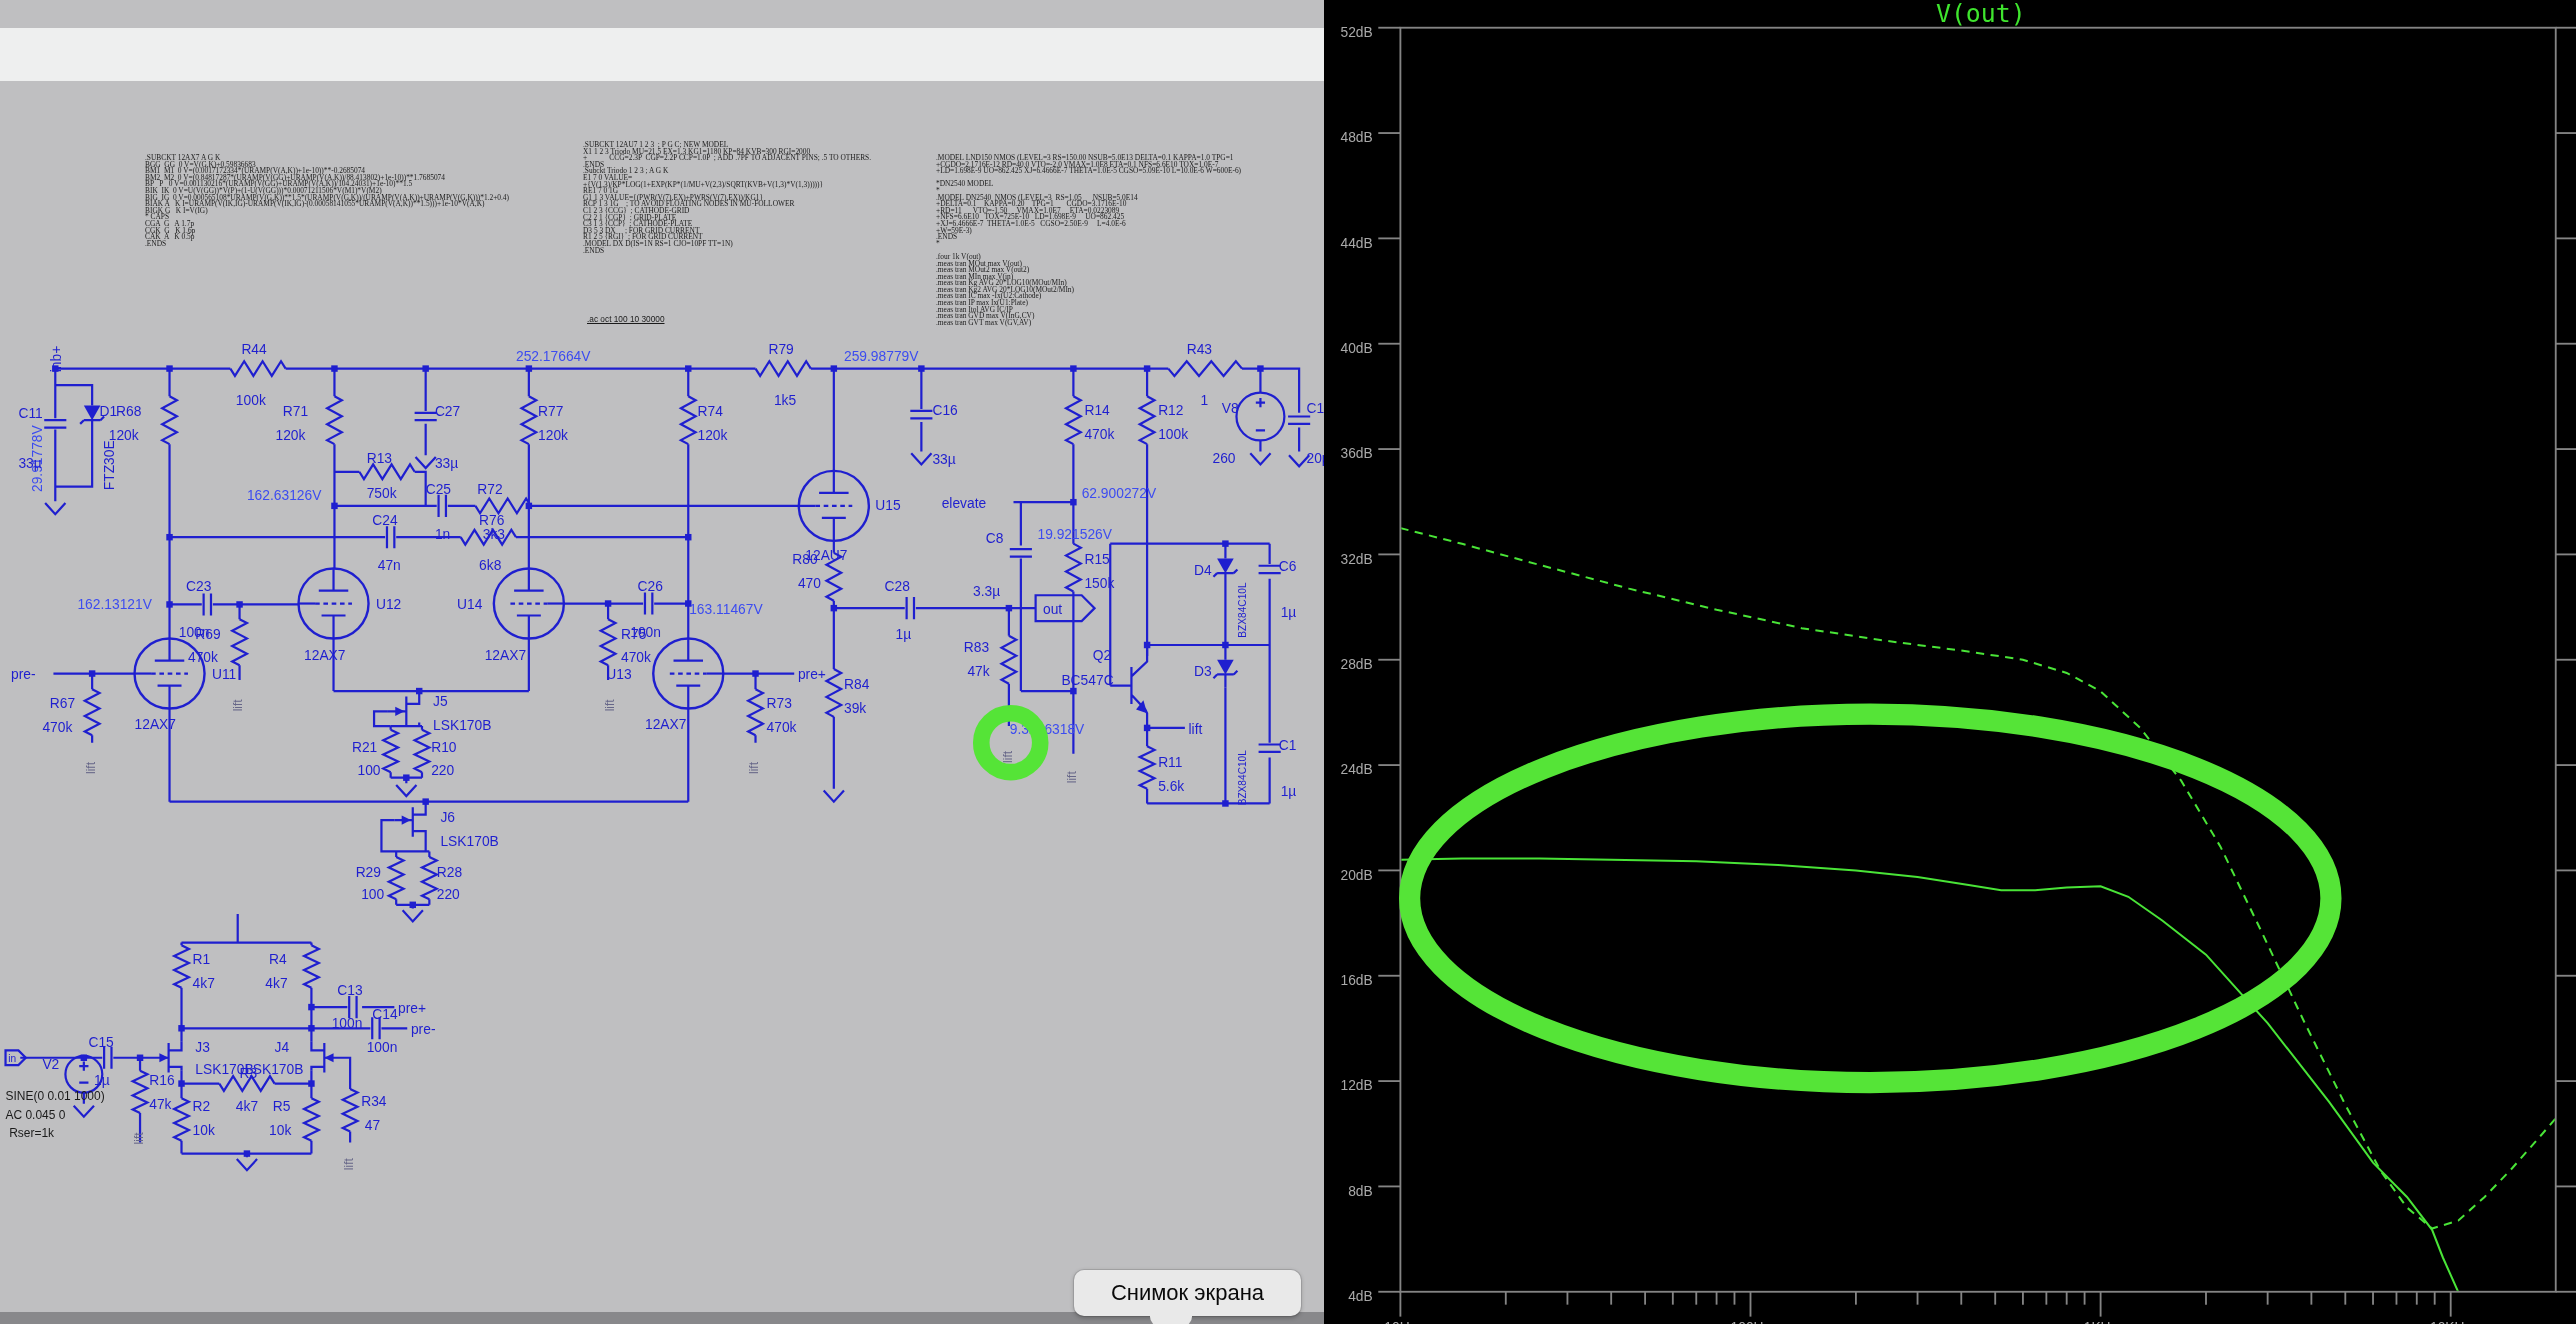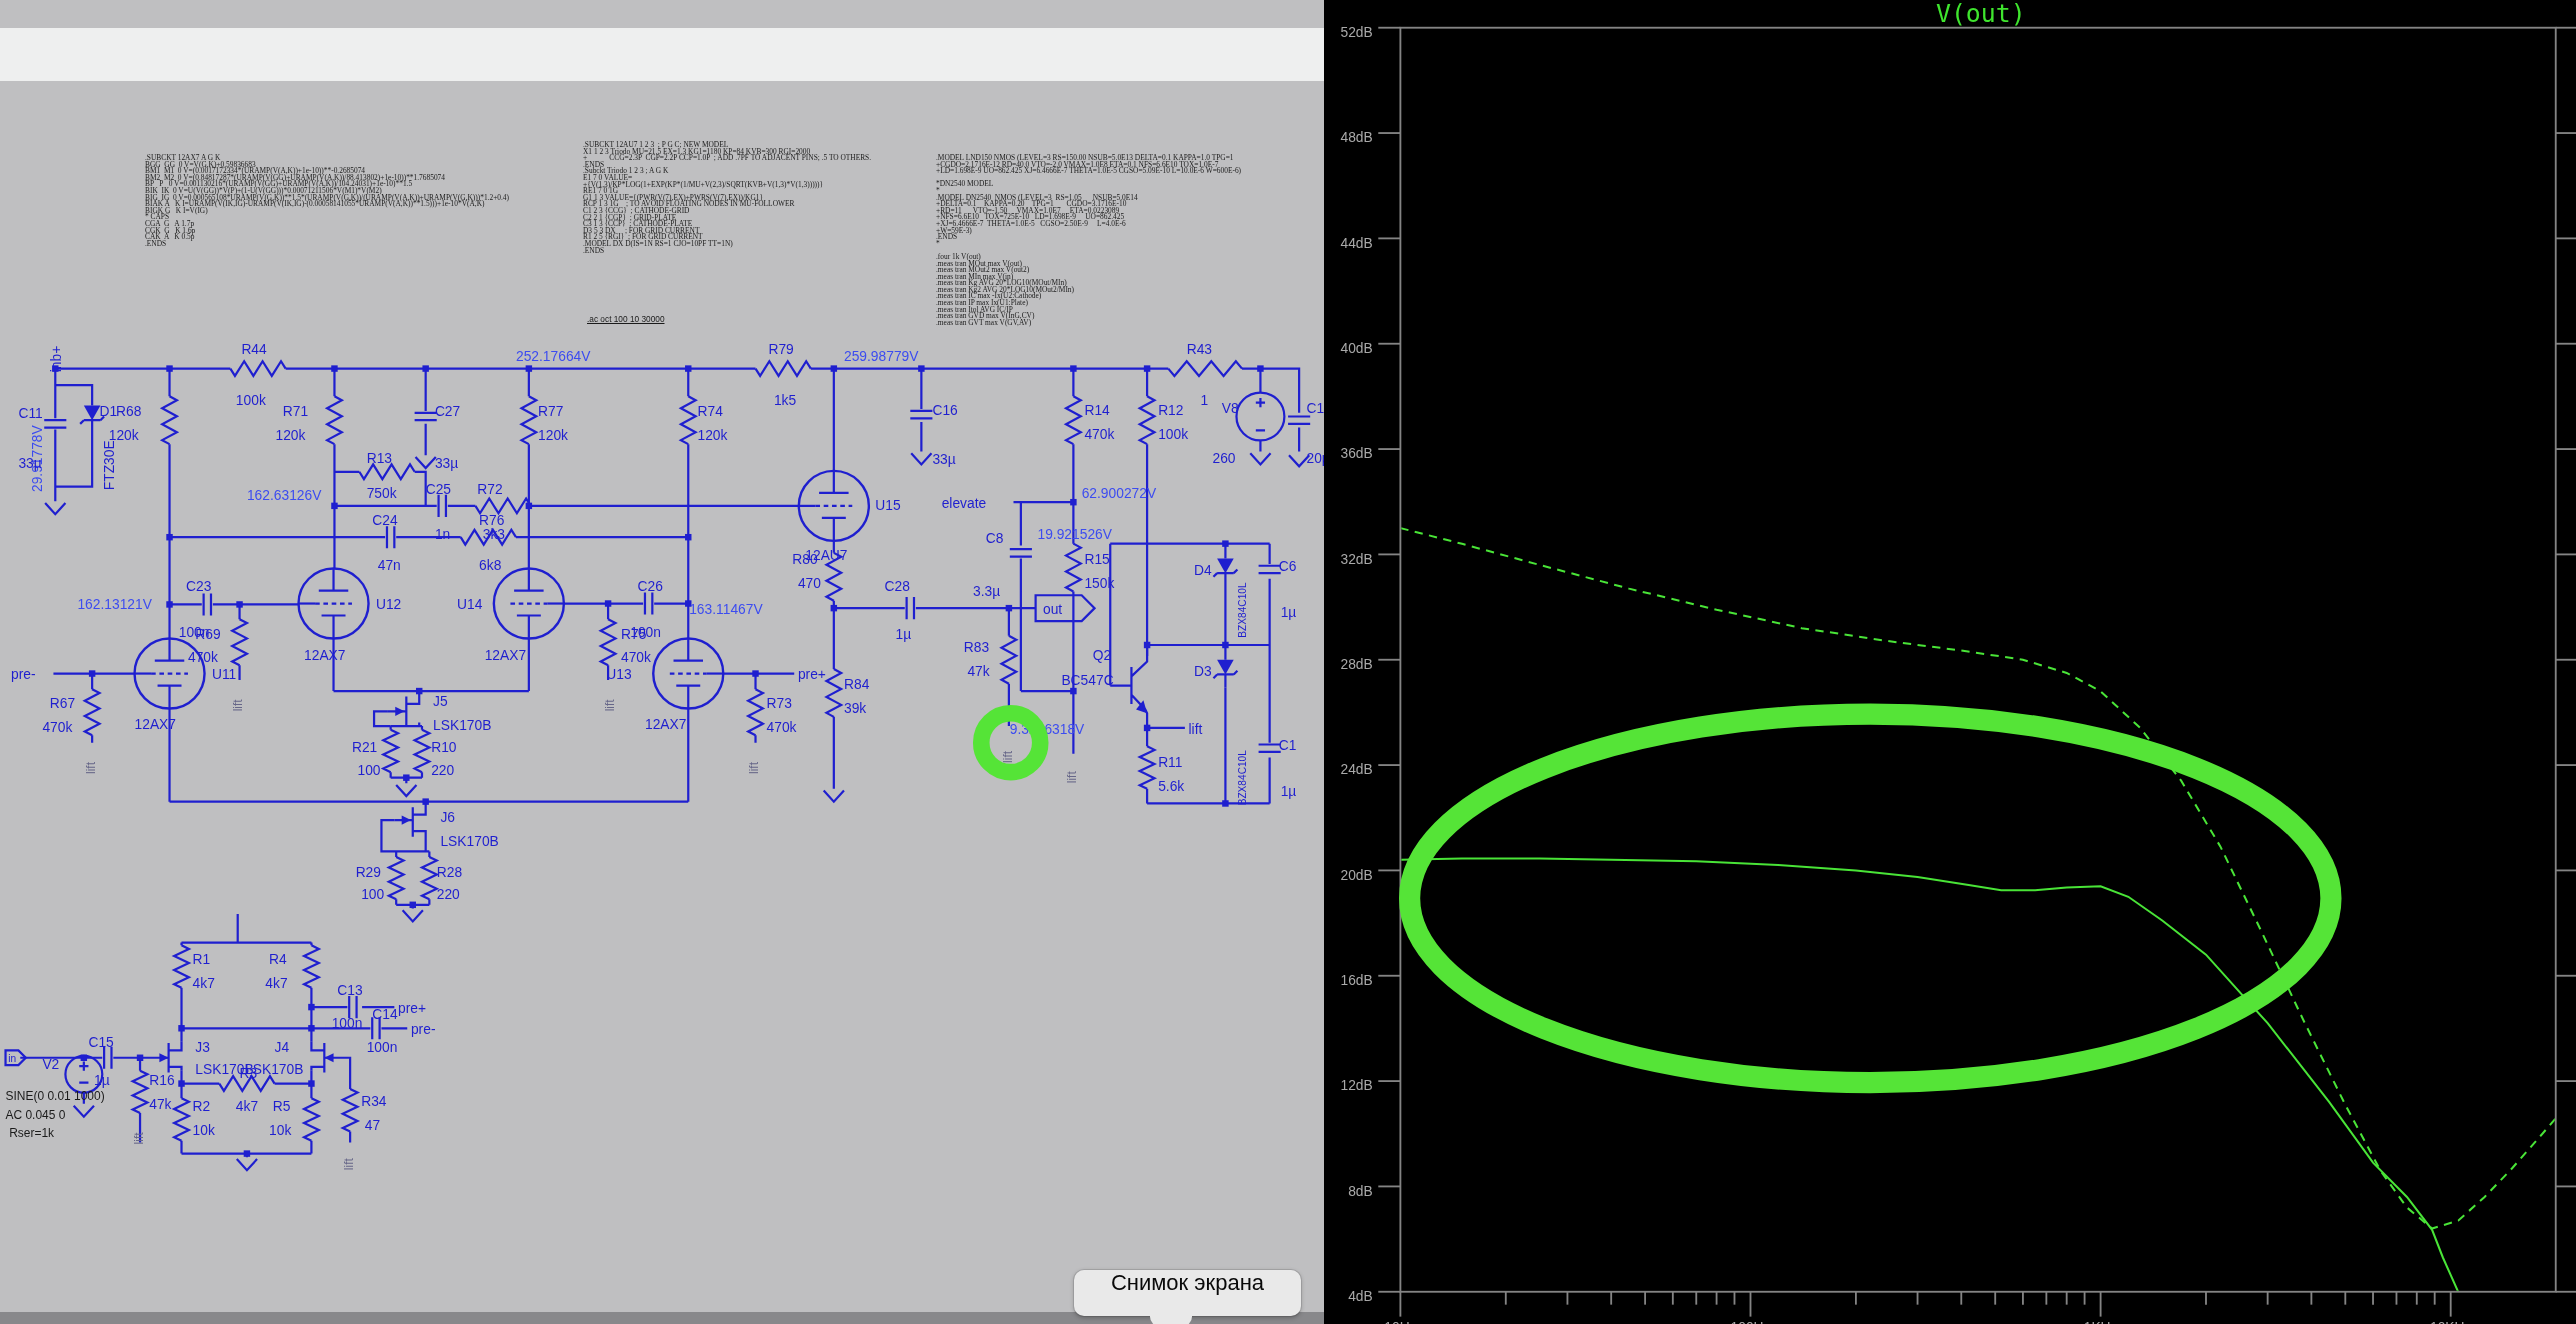--- a/index.html
+++ b/index.html
@@ -14,21 +14,21 @@
   #acdir{position:absolute;left:587px;top:314px;font-size:8.3px;color:#1b1b1b;text-decoration:underline;}
   svg{position:absolute;left:0;top:0;}
   .w{stroke:#1f1fcf;stroke-width:2.4;fill:none;}
   .sl{font-family:"Liberation Sans",sans-serif;font-size:15px;}
   .c-b{fill:#1f1fcf;} .c-n{fill:#3c4cf0;} .c-l{fill:#666688;font-size:13px;}
   .c-d{fill:#1b1b1b;font-size:13px;} .c-z{fill:#1f1fcf;font-size:11px;} .c-i{fill:#1f1fcf;font-size:11px;}
   #right{position:absolute;left:1324px;top:0;width:1252px;height:1325px;background:#000;}
   .ptxt{font-family:"DejaVu Sans Mono",monospace;}
   #tooltip{position:absolute;left:1074px;top:1270px;width:227px;height:46px;background:#e9e9e9;
     border-radius:10px;box-shadow:0 0 0 0.9px rgba(0,0,0,.10),0 1.8px 4.6px rgba(0,0,0,.25);
-    display:flex;justify-content:center;font-size:22px;color:#0a0a0a;z-index:5;}
+    display:flex;align-items:center;justify-content:center;font-size:22px;color:#0a0a0a;z-index:5;}
   #tooltip .tail{position:absolute;left:76px;top:44px;width:42px;height:12px;background:#e9e9e9;
     border-radius:0 0 9.2px 9.2px;}
 </style>
 </head>
 <body>
 
 <div id="stage">
   <div id="left">
     <div id="toolband"></div>
     <pre class="nl" id="nl1">.SUBCKT 12AX7 A G K

